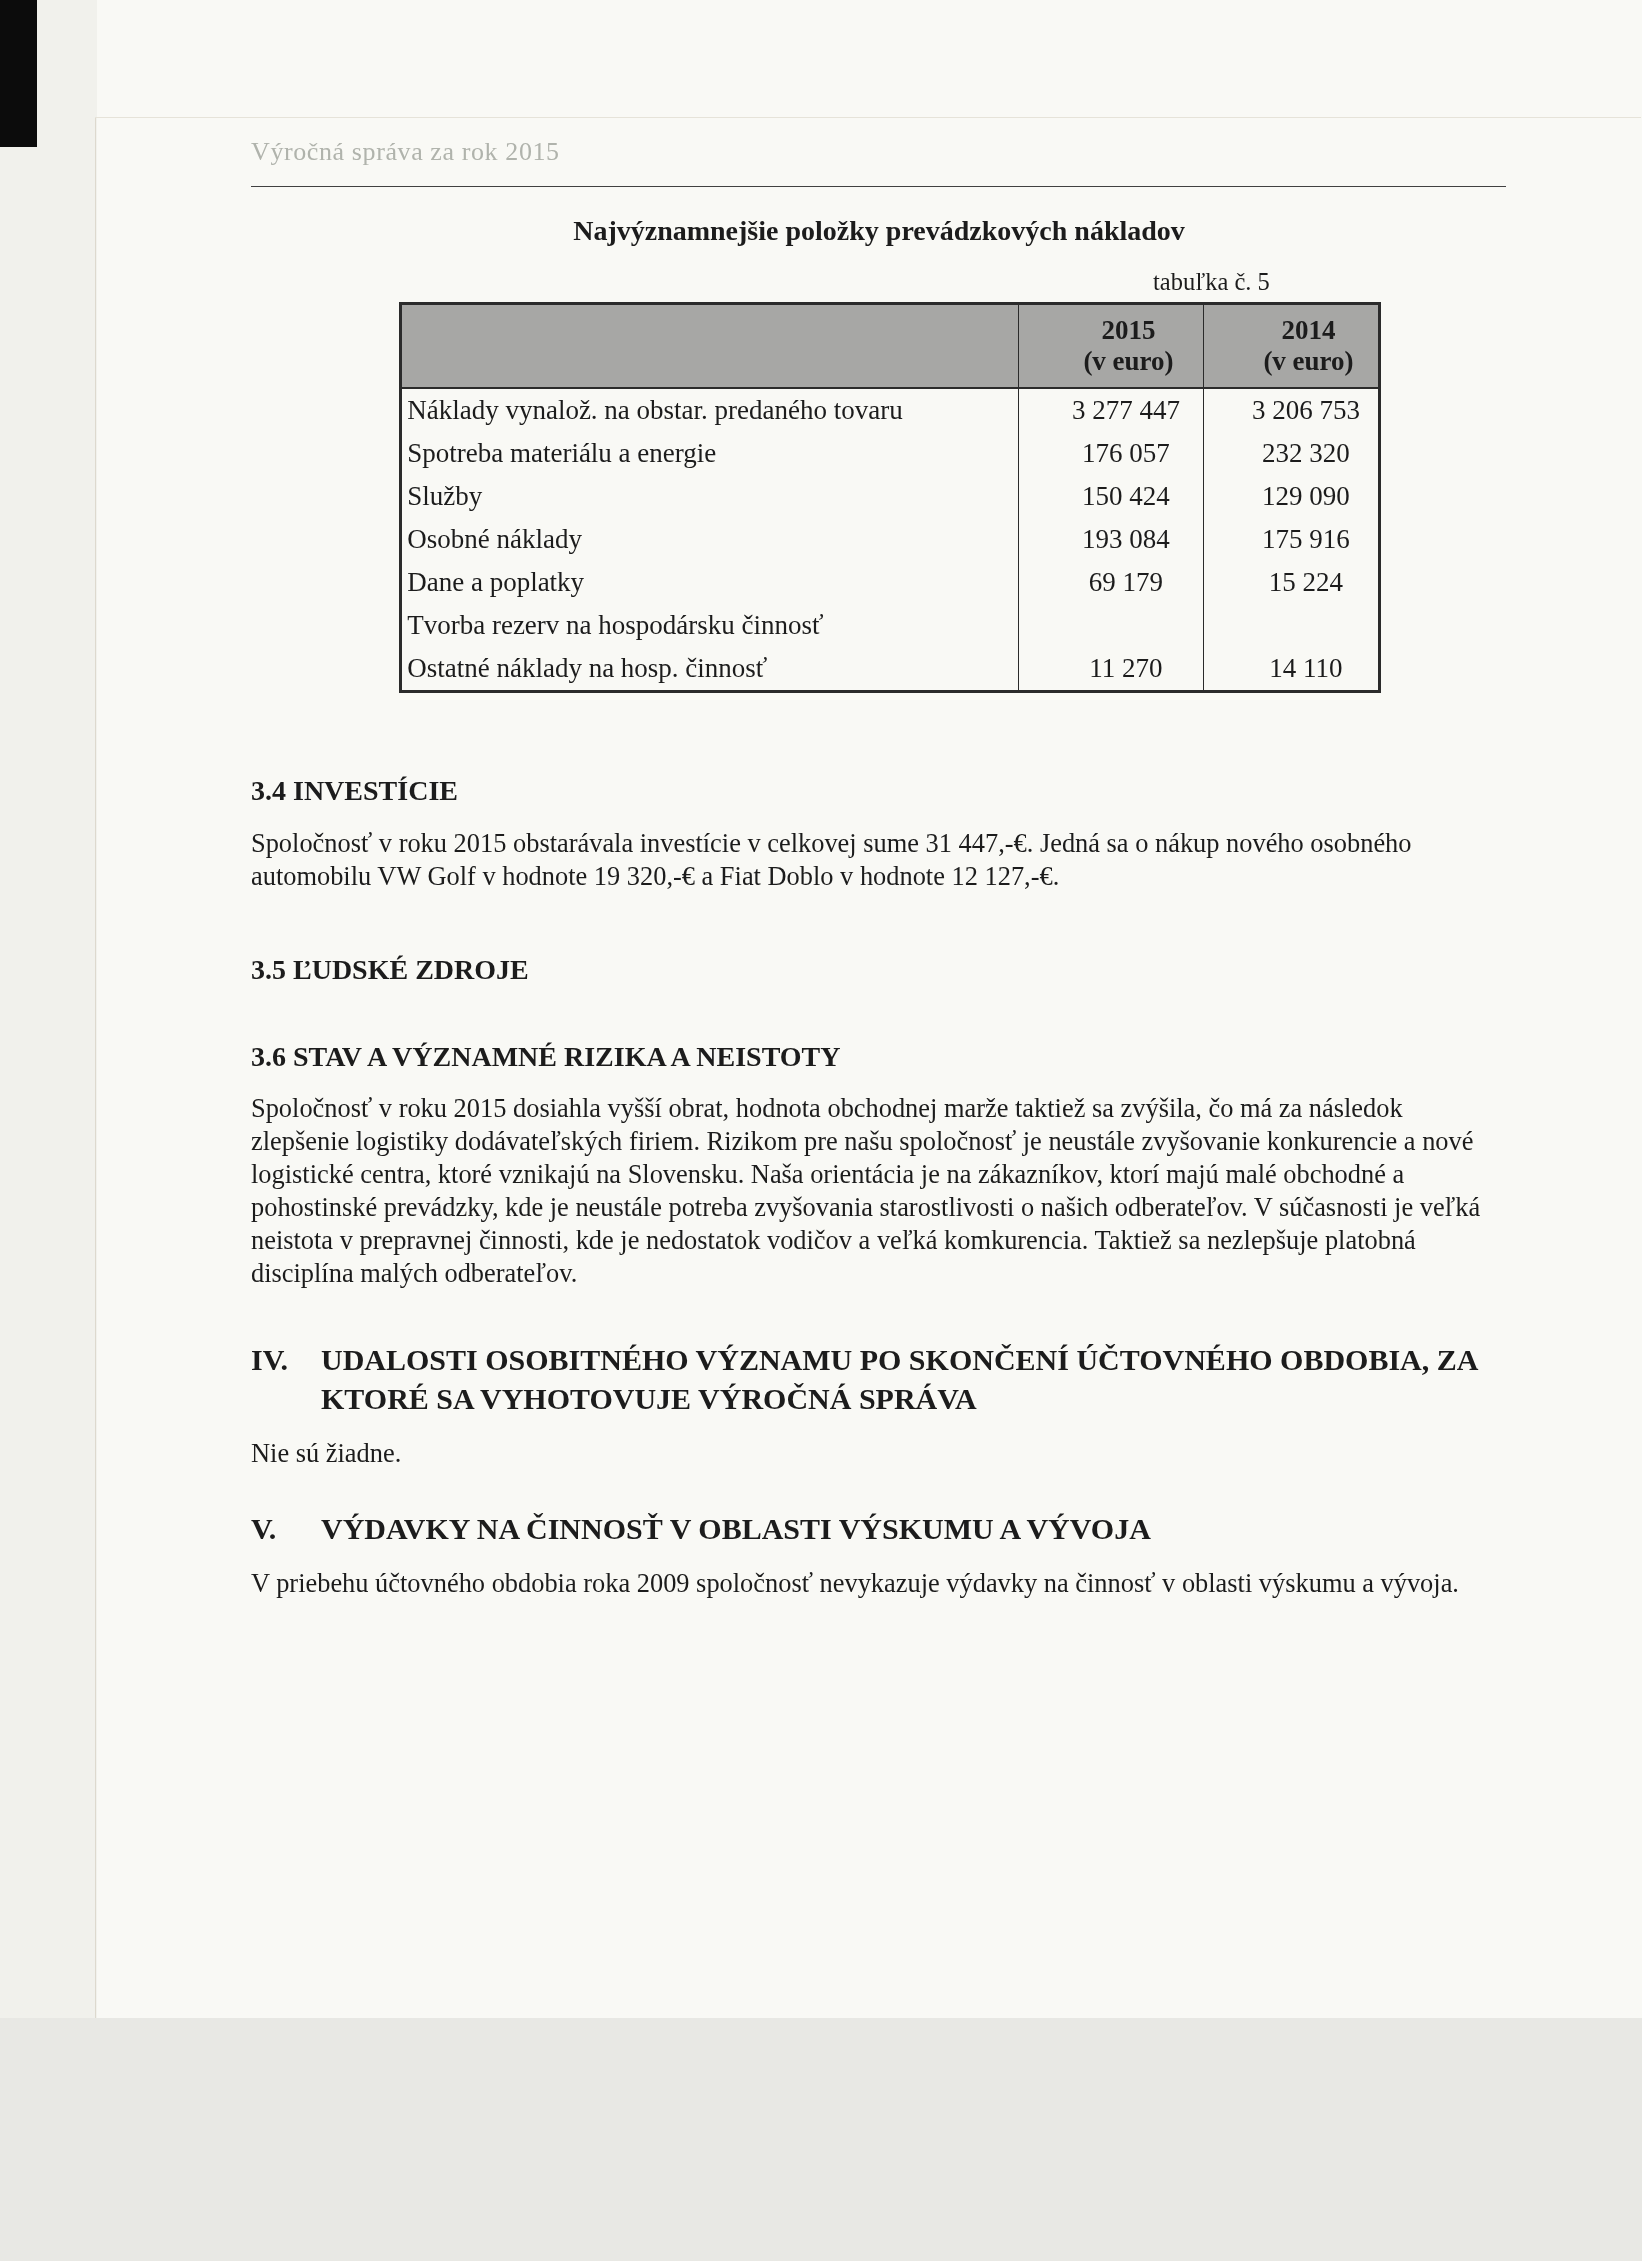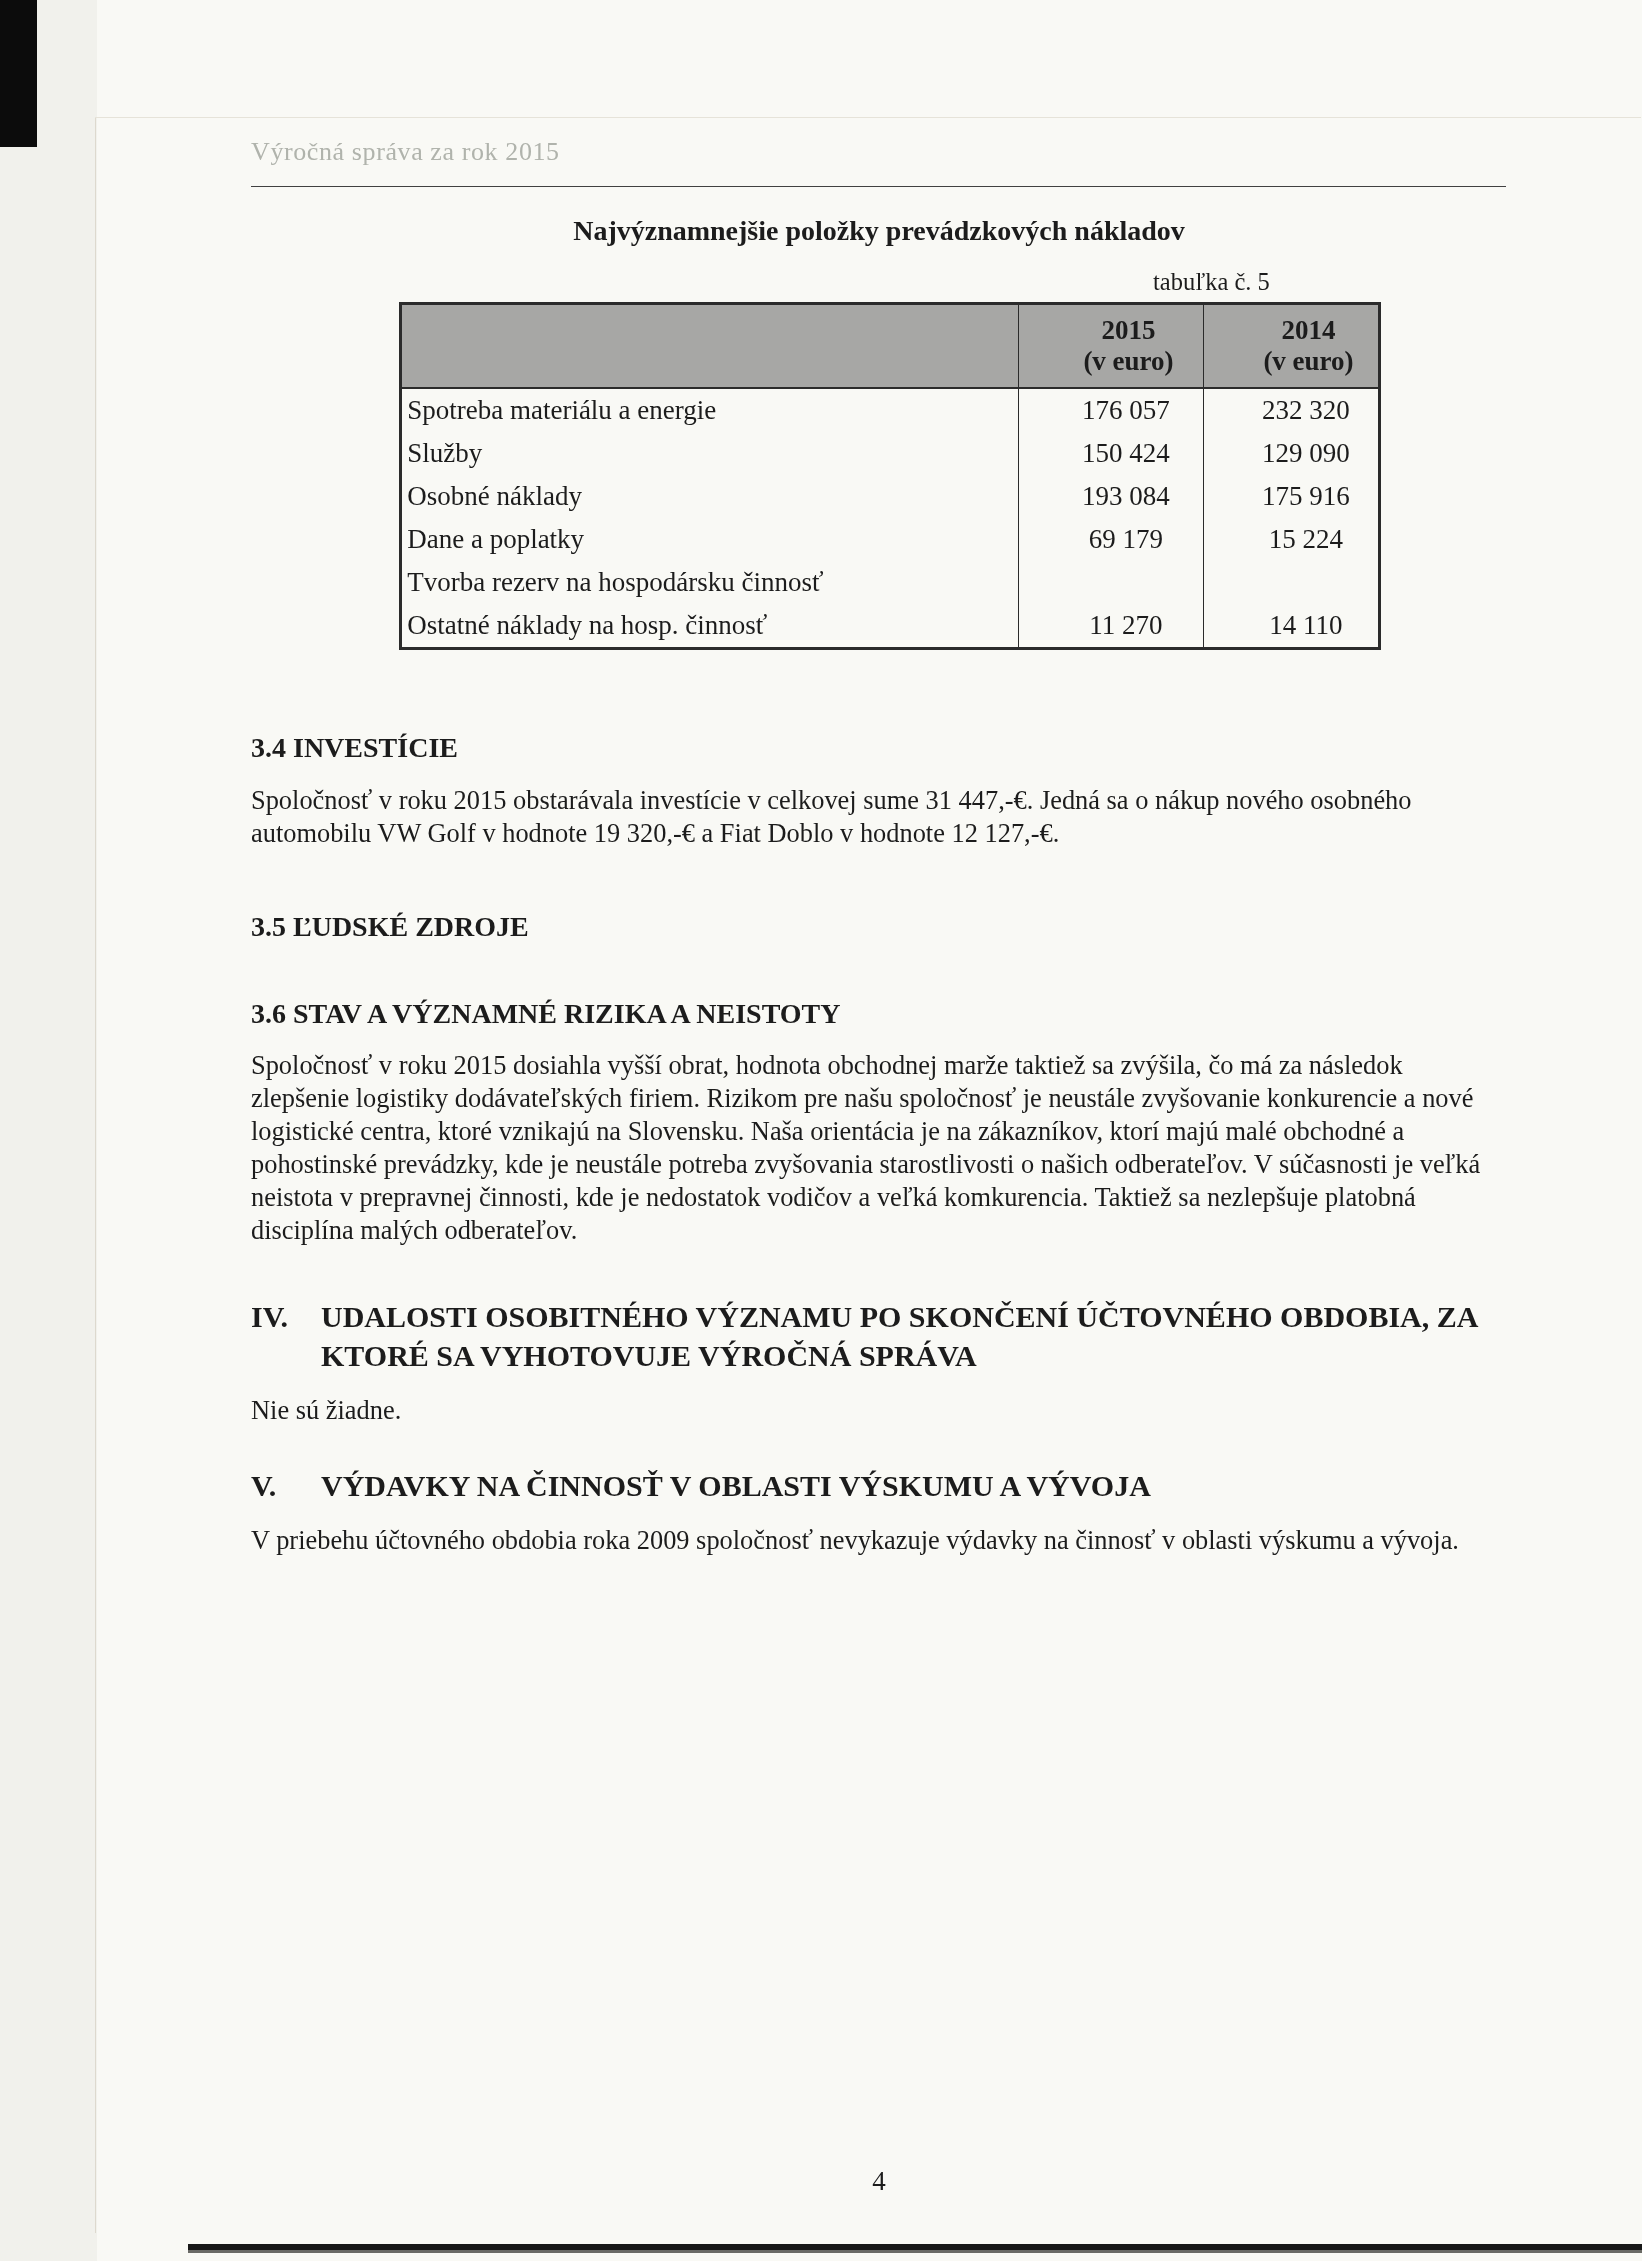--- a/index.html
+++ b/index.html
@@ -1,19 +1,19 @@
 <!DOCTYPE html>
 <html style="font-size:10.3px"><head>
 <meta charset="utf-8">
 <style>
   html, body { margin:0; padding:0; }
   body { background:#e8e8e4; }
   .page {
     position:relative;
-    width:1643px; height:2261px;
+    width:1643px; height:2018px;
     background:#f9f9f5;
     font-family:"Liberation Serif","DejaVu Serif",serif;
     color:#1c1c1c;
     overflow:hidden;
   }
   
   .left-strip { position:absolute; left:0; top:0; width:97px; height:2261px; background:#f1f1ec; }
   .black-bar { position:absolute; left:0; top:0; width:37px; height:147px; background:#0c0c0c; }
   .paper-edge-v { position:absolute; left:95px; top:117px; width:1.3px; height:2116px; background:#ddd9ce; }
   .paper-edge-h { position:absolute; left:95px; top:117px; width:1546px; height:1.3px; background:#e6e3d9; }
@@ -105,20 +105,25 @@
             <div>(v euro)</div>
           </th>
           <th class="vsep">
             <div>2014</div>
             <div>(v euro)</div>
           </th>
         </tr>
       </thead>
       <tbody>
         <tr>
+          <td class="c-name">Náklady vynalož. na obstar. predaného tovaru</td>
+          <td class="c-val vsep">3 277 447</td>
+          <td class="c-val vsep">3 206 753</td>
+        </tr>
+        <tr>
           <td class="c-name">Spotreba materiálu a energie</td>
           <td class="c-val vsep">176 057</td>
           <td class="c-val vsep">232 320</td>
         </tr>
         <tr>
           <td class="c-name">Služby</td>
           <td class="c-val vsep">150 424</td>
           <td class="c-val vsep">129 090</td>
         </tr>
         <tr>

